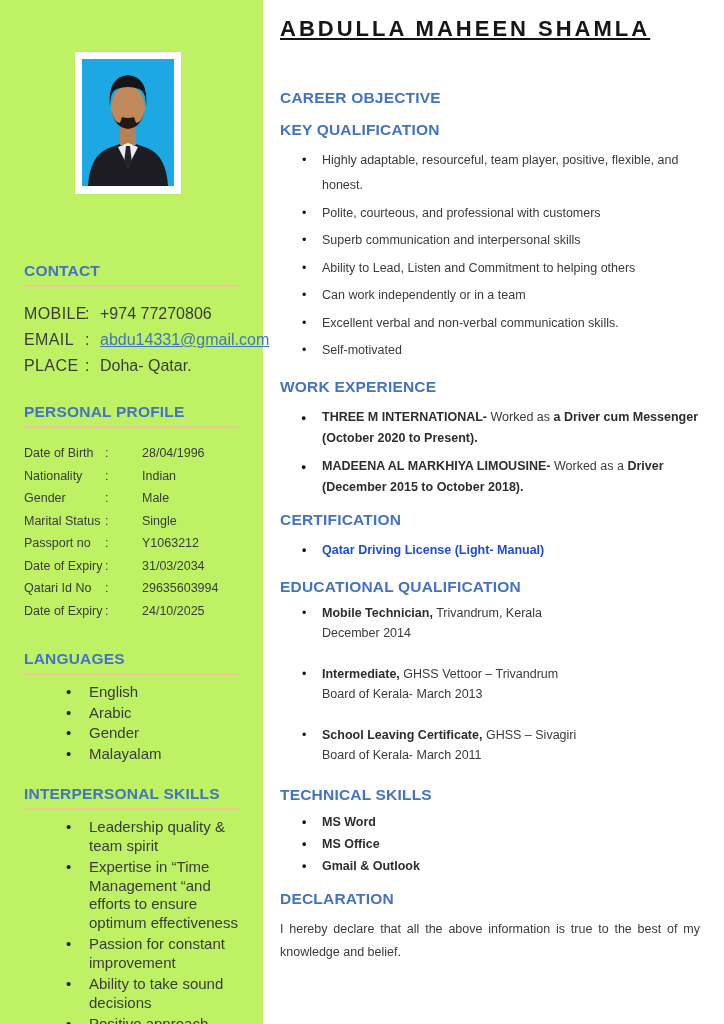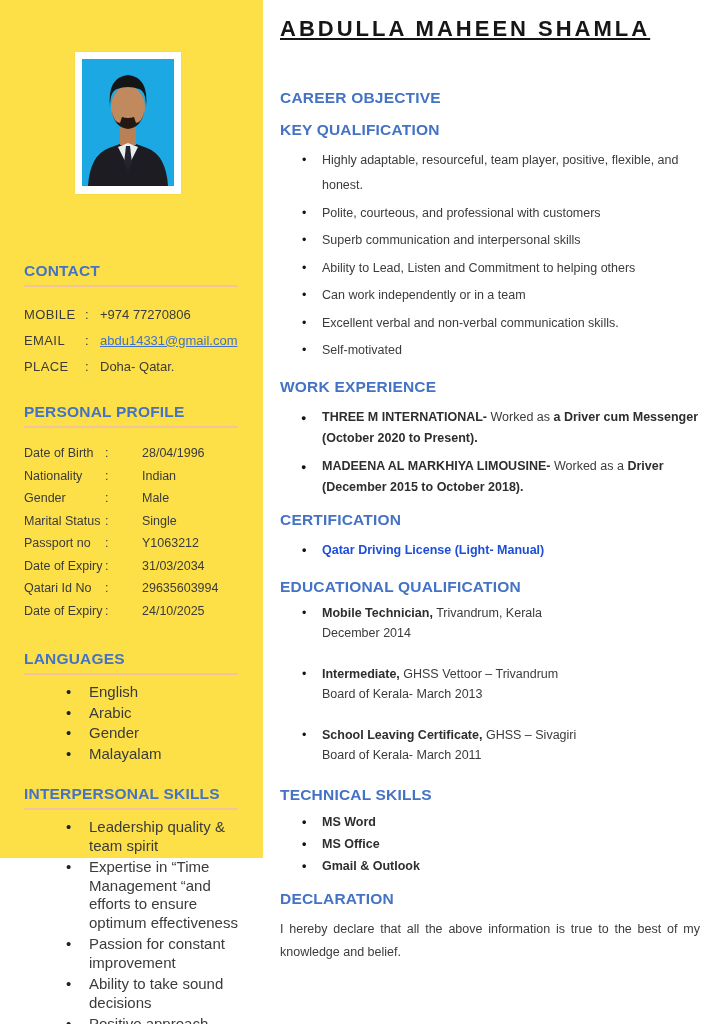--- a/index.html
+++ b/index.html
@@ -1,32 +1,32 @@
 <!DOCTYPE html>
 <html><head>
 <meta charset="utf-8">
 <style>
   * { margin:0; padding:0; box-sizing:border-box; }
   html,body { width:724px; height:1024px; overflow:hidden; background:#fff;
     font-family:"Liberation Sans", sans-serif; color:#3b3b3b; }
   .page { display:flex; width:724px; height:1024px; background:#fff; }
 
   
-  .sidebar { width:263px; min-width:263px; height:858px; background:#fde047;
+  .sidebar { width:263px; min-width:263px; height:1024px; background:#bef264;
     padding:52px 25px 0 24px; }
   .photo-frame { width:106px; height:142px; background:#fff; margin-left:51px;
     padding:7px 7px 8px 7px; box-shadow:0 0 1px rgba(0,0,0,.15); }
   .photo-frame svg { display:block; width:92px; height:127px; }
 
   .side-section { margin-top:0; }
   .side-heading { font-size:15.5px; font-weight:bold; color:#4472C4; letter-spacing:.2px; }
   .side-rule { height:2px; background:#F2C49C; width:214px; margin-top:5px; }
 
   .contact-block { margin-top:68px; }
-  .contact-rows { margin-top:14px; font-size:13px; }
+  .contact-rows { margin-top:14px; font-size:16px; }
   .contact-row { display:grid; grid-template-columns:61px 15px auto; height:26px; align-items:center; }
   .contact-row .lbl { letter-spacing:.4px; }
   .email-link { color:#4472C4; text-decoration:underline; cursor:pointer; }
 
   .profile-block { margin-top:24px; }
   .profile-rows { margin-top:14px; font-size:12.5px; }
   .profile-row { display:grid; grid-template-columns:81px 37px auto; height:22.5px; align-items:center; }
 
   .lang-block { margin-top:28px; }
   .side-list { list-style:none; margin-top:8px; font-size:15px; }

